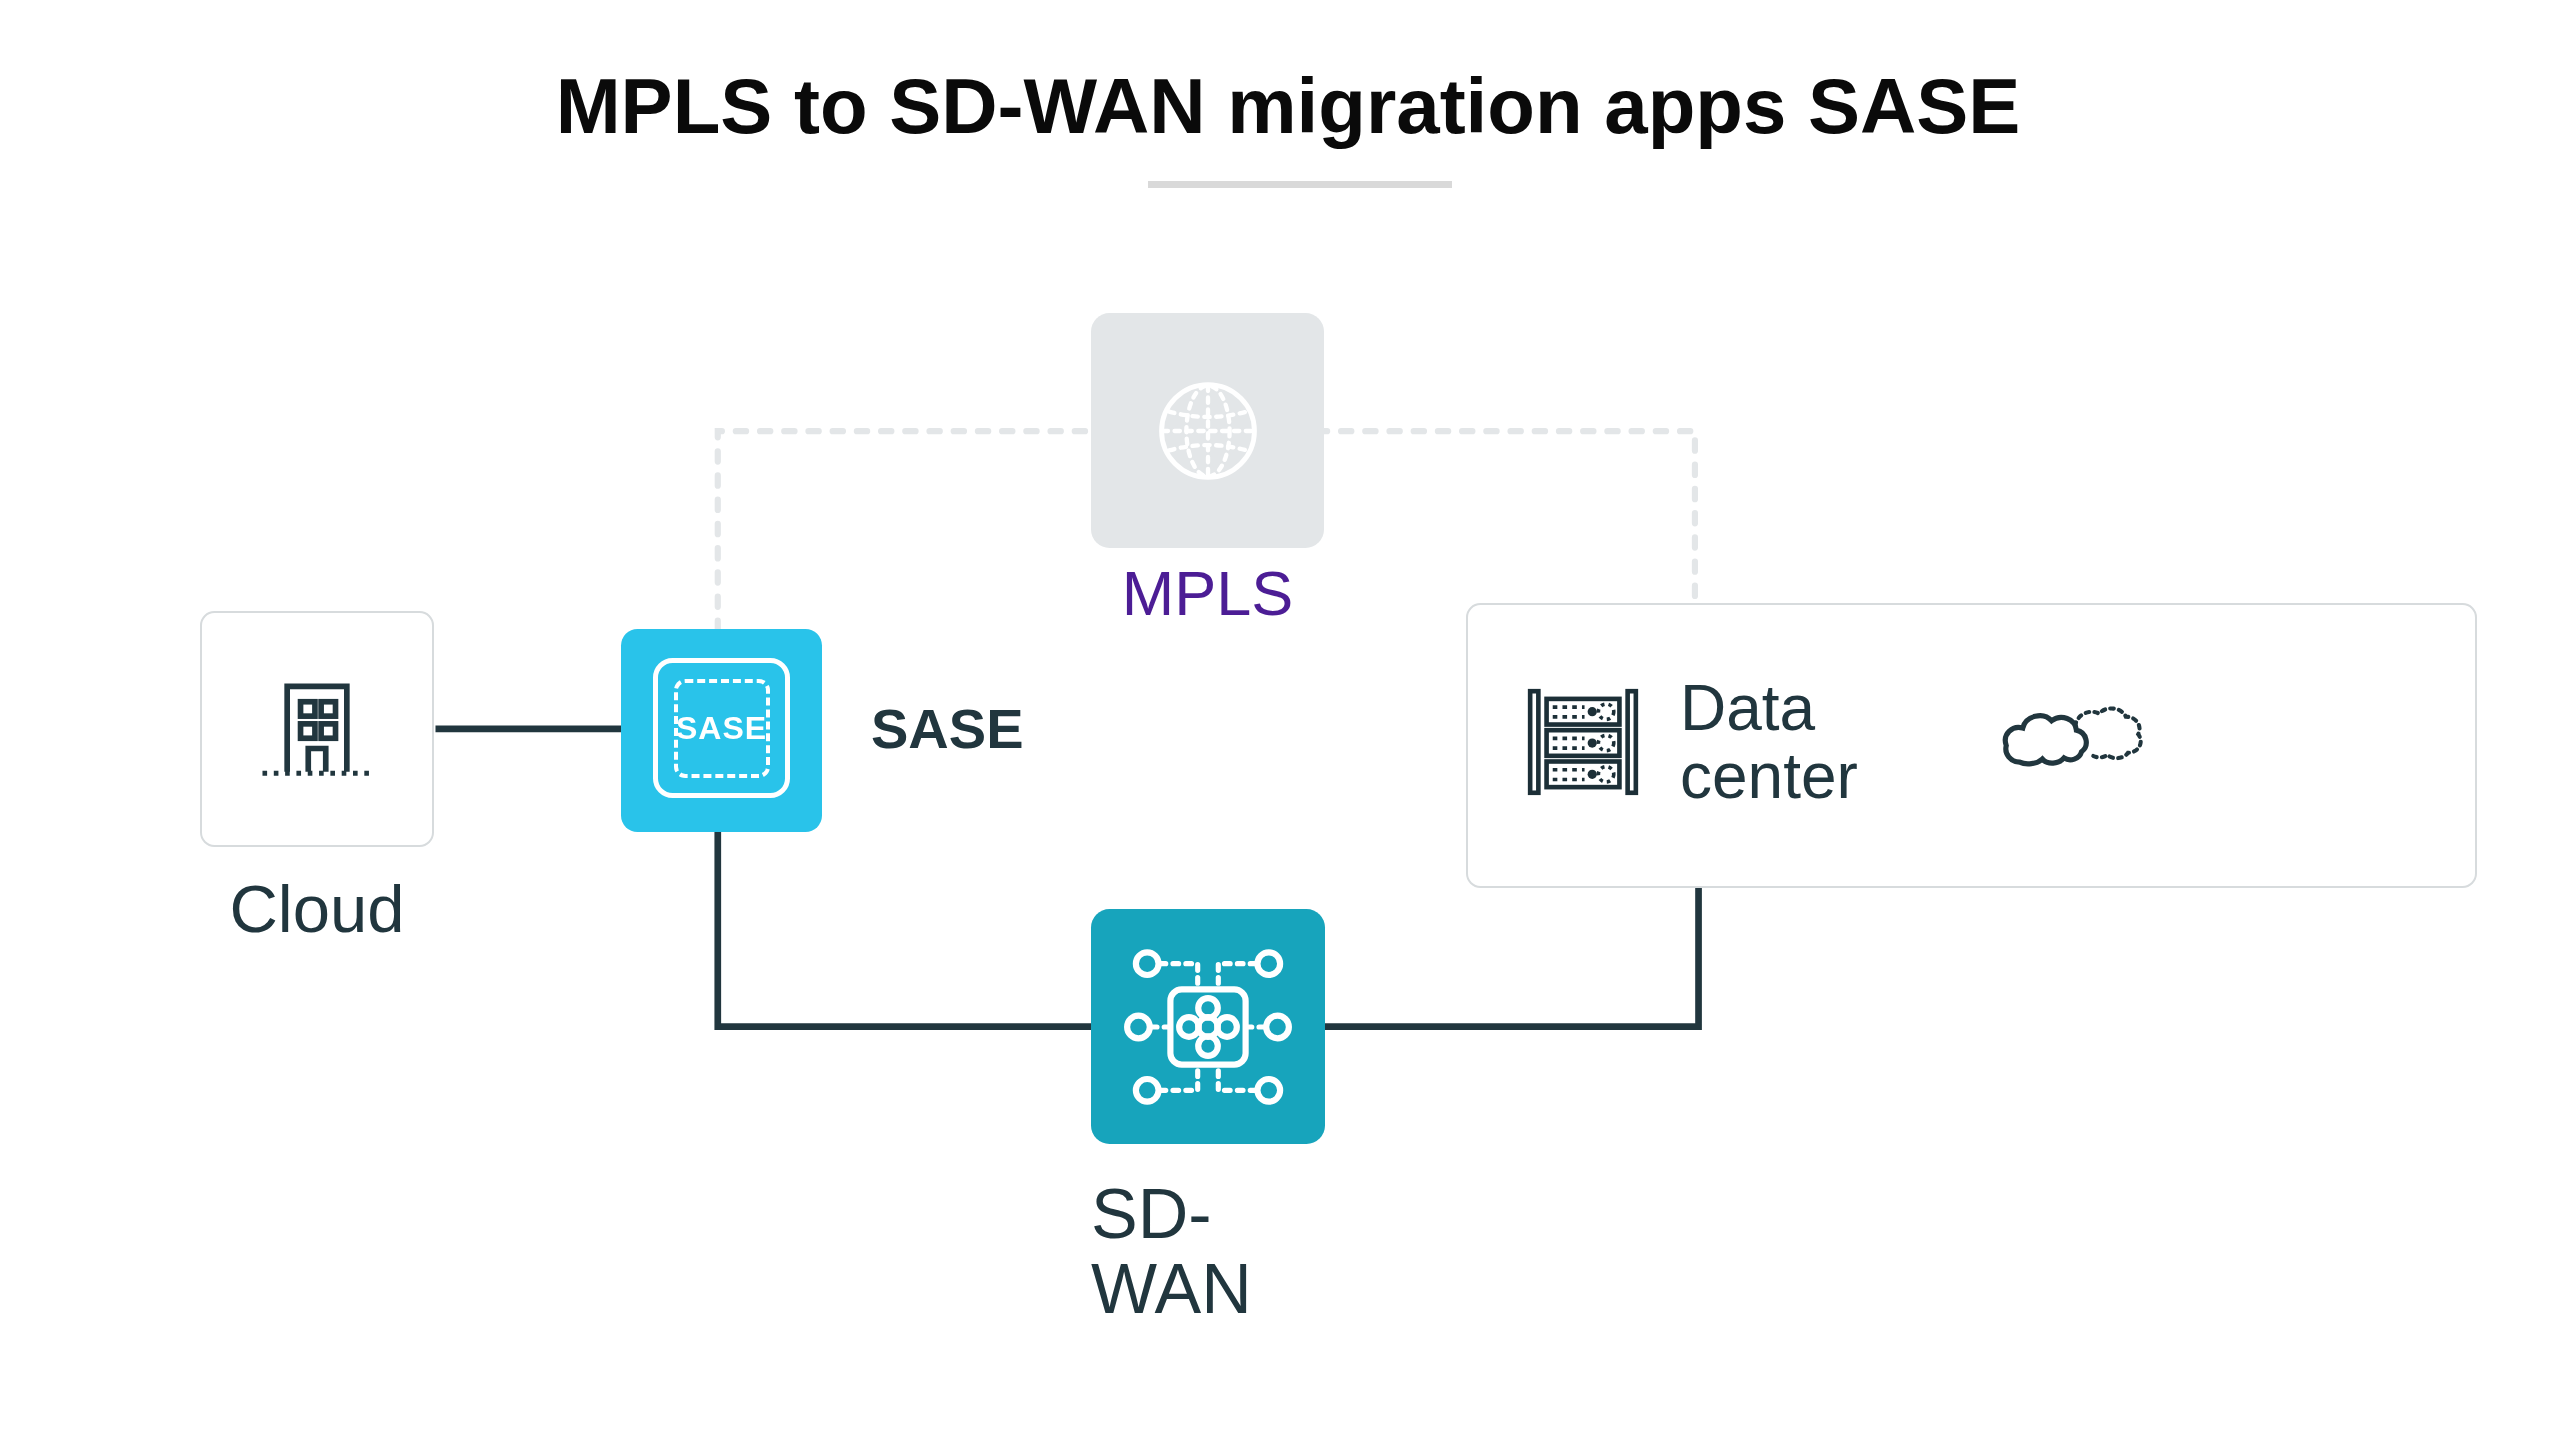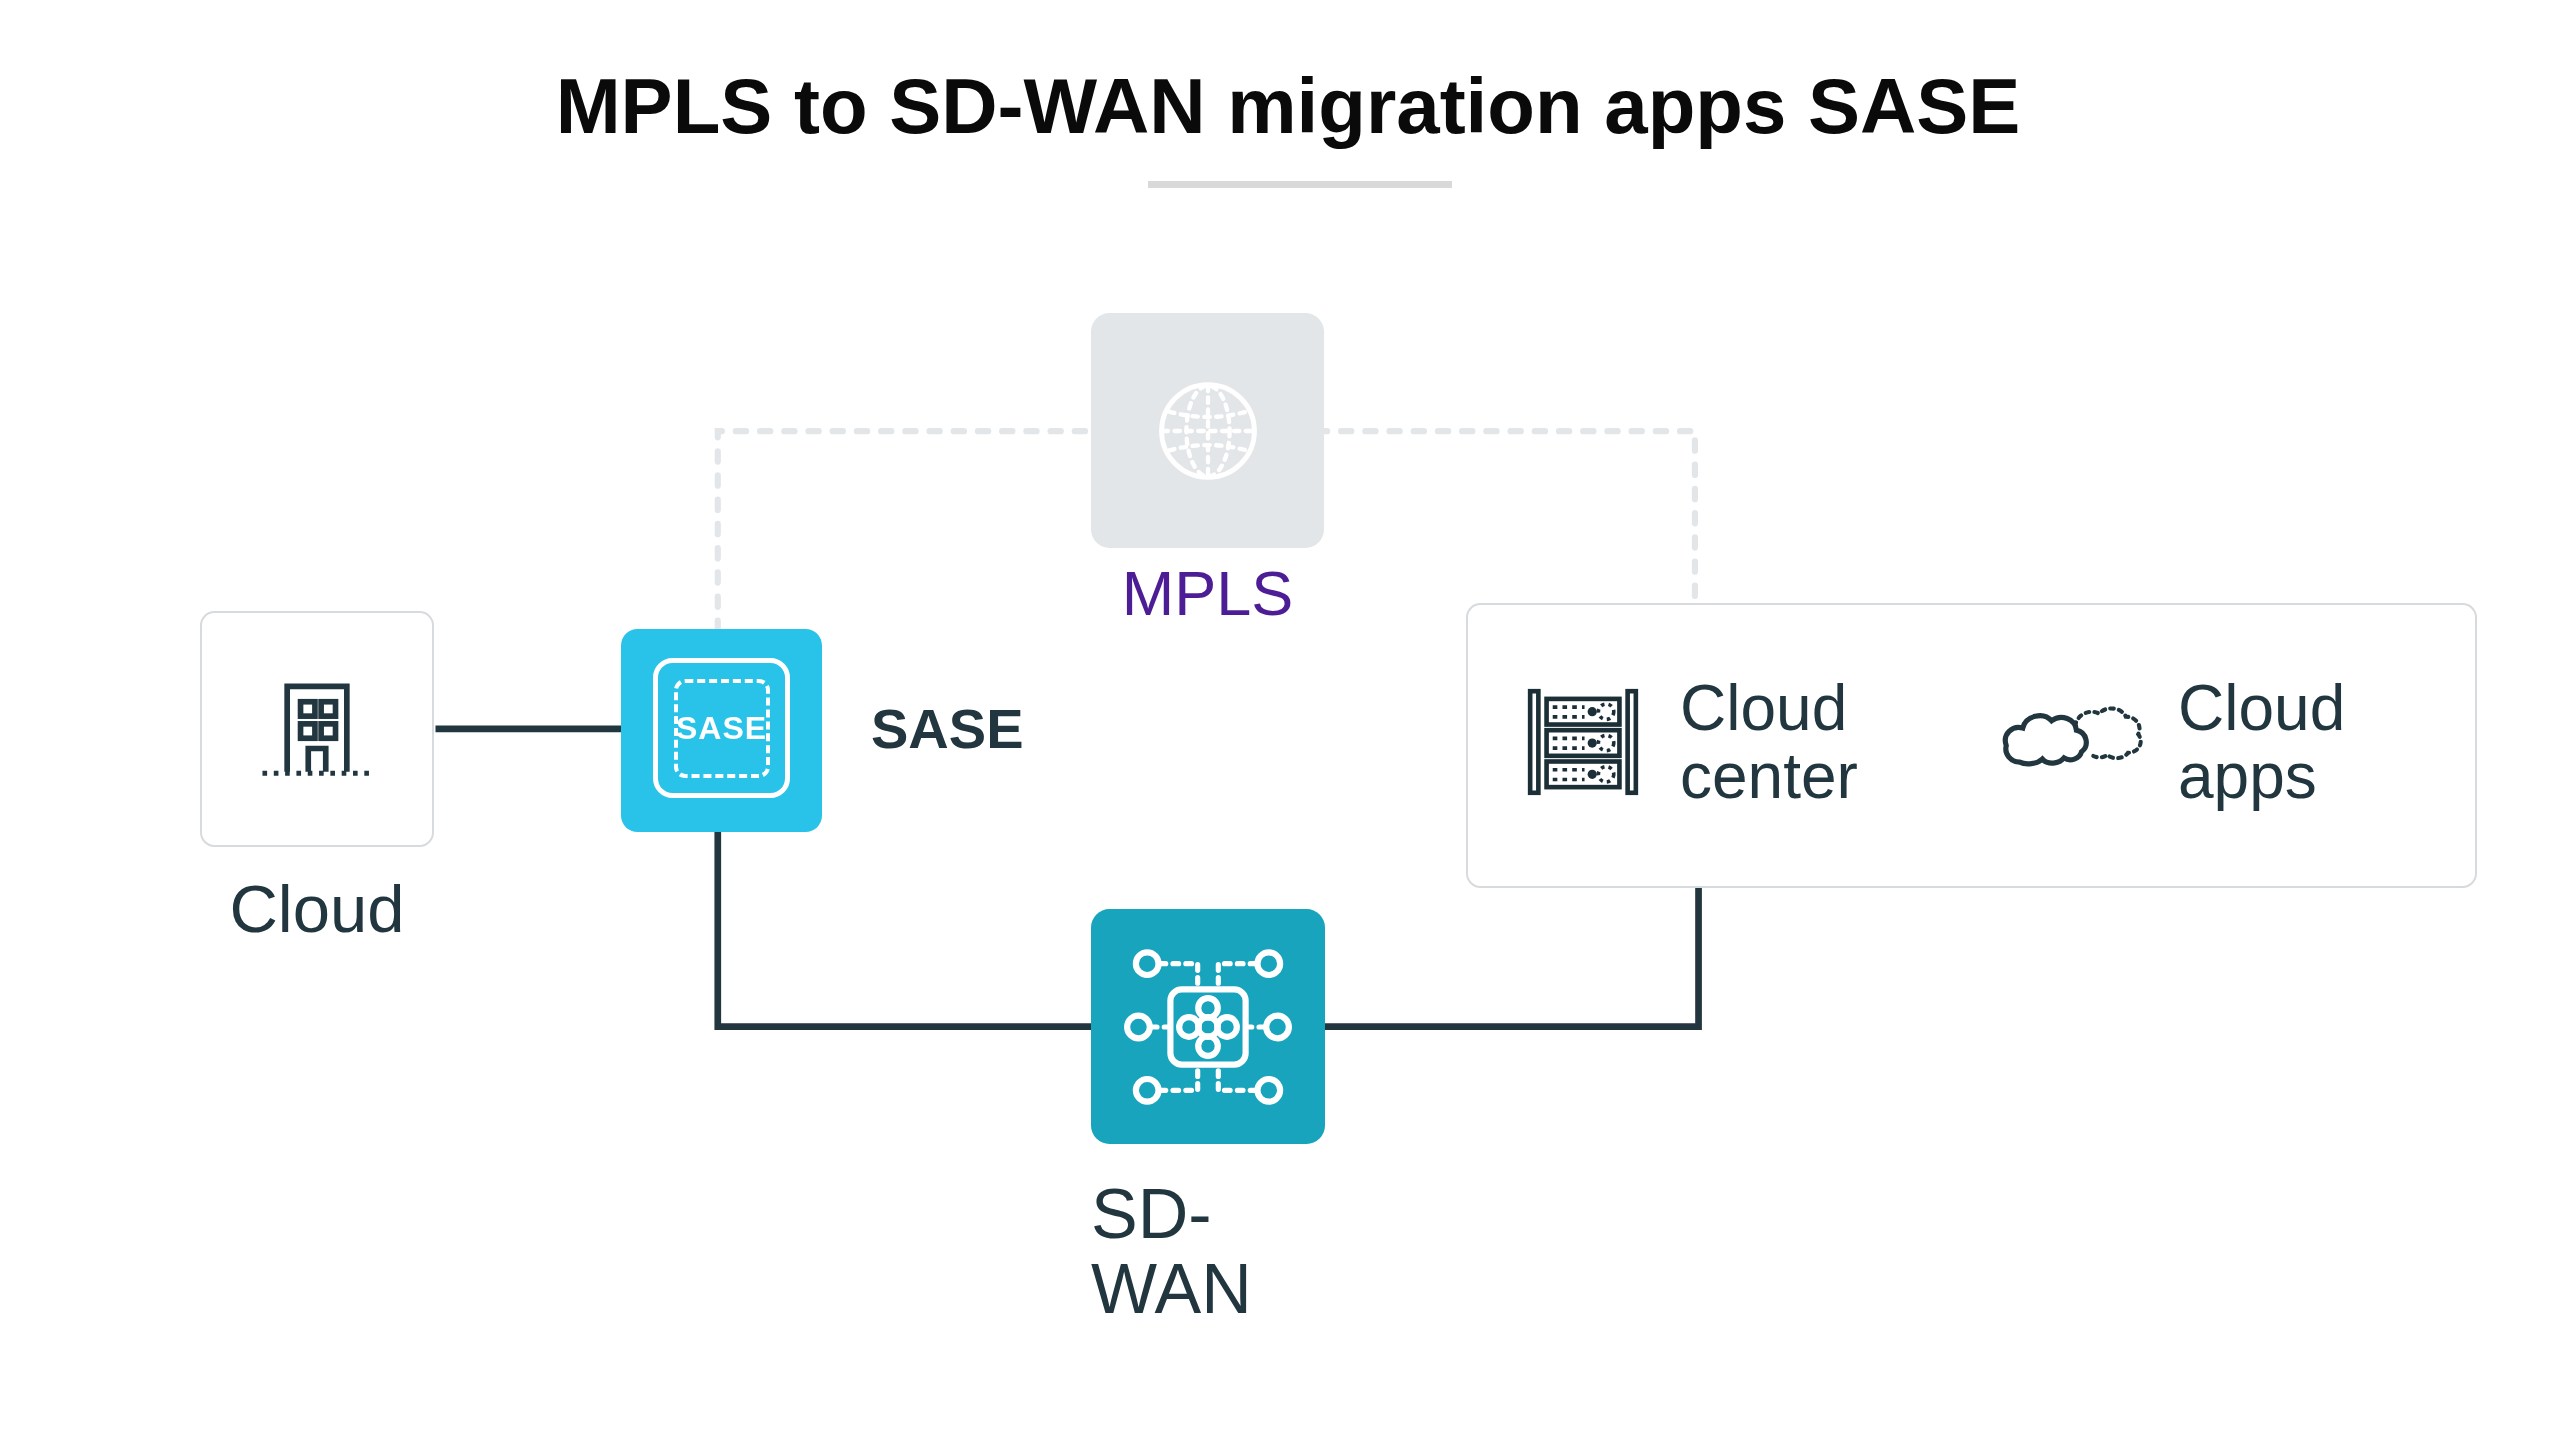--- a/index.html
+++ b/index.html
@@ -150,26 +150,25 @@
           <circle cx="160" cy="107" r="15"></circle>
           <circle cx="160" cy="168" r="15"></circle>
       </g>
       <g fill="#1c2f37" stroke="none">
         <circle cx="133" cy="46" r="9"></circle>
           <circle cx="133" cy="107" r="9"></circle>
           <circle cx="133" cy="168" r="9"></circle>
       </g>
     </g>
   </svg>
-  <div class="label lbl-dc panel-item" style="left:212px;top:69px;position:absolute">Cloud center</div>
+  <div class="label lbl-dc panel-item" style="left:212px;top:69px;position:absolute">Data center</div>
 
   <svg class="panel-item" style="left:530px;top:94px" width="165" height="88" viewBox="0 0 320 170">
     <g fill="none" stroke="#21363e">
       <path d="M150 52 C152 30 178 18 196 28 C210 12 240 16 248 34 C268 34 280 52 272 68
                C284 84 272 104 252 104 C244 116 222 118 212 108 C202 116 184 114 178 104" stroke-width="8" stroke-dasharray="7 10" stroke-linecap="round"></path>
       <path d="M42 122 C24 122 12 106 16 90 C8 68 28 50 48 56 C54 32 88 24 104 42
                C122 28 150 38 152 60 C172 64 178 90 162 102 C158 116 140 122 128 114
                C118 126 96 128 86 116 C76 126 54 128 42 122 Z" fill="#ffffff" stroke-width="10"></path>
     </g>
   </svg>
-  <div class="label lbl-ca panel-item" style="left:710px;top:69px;position:absolute">Cloud apps</div>
 </div>
 
 
 </body></html>

